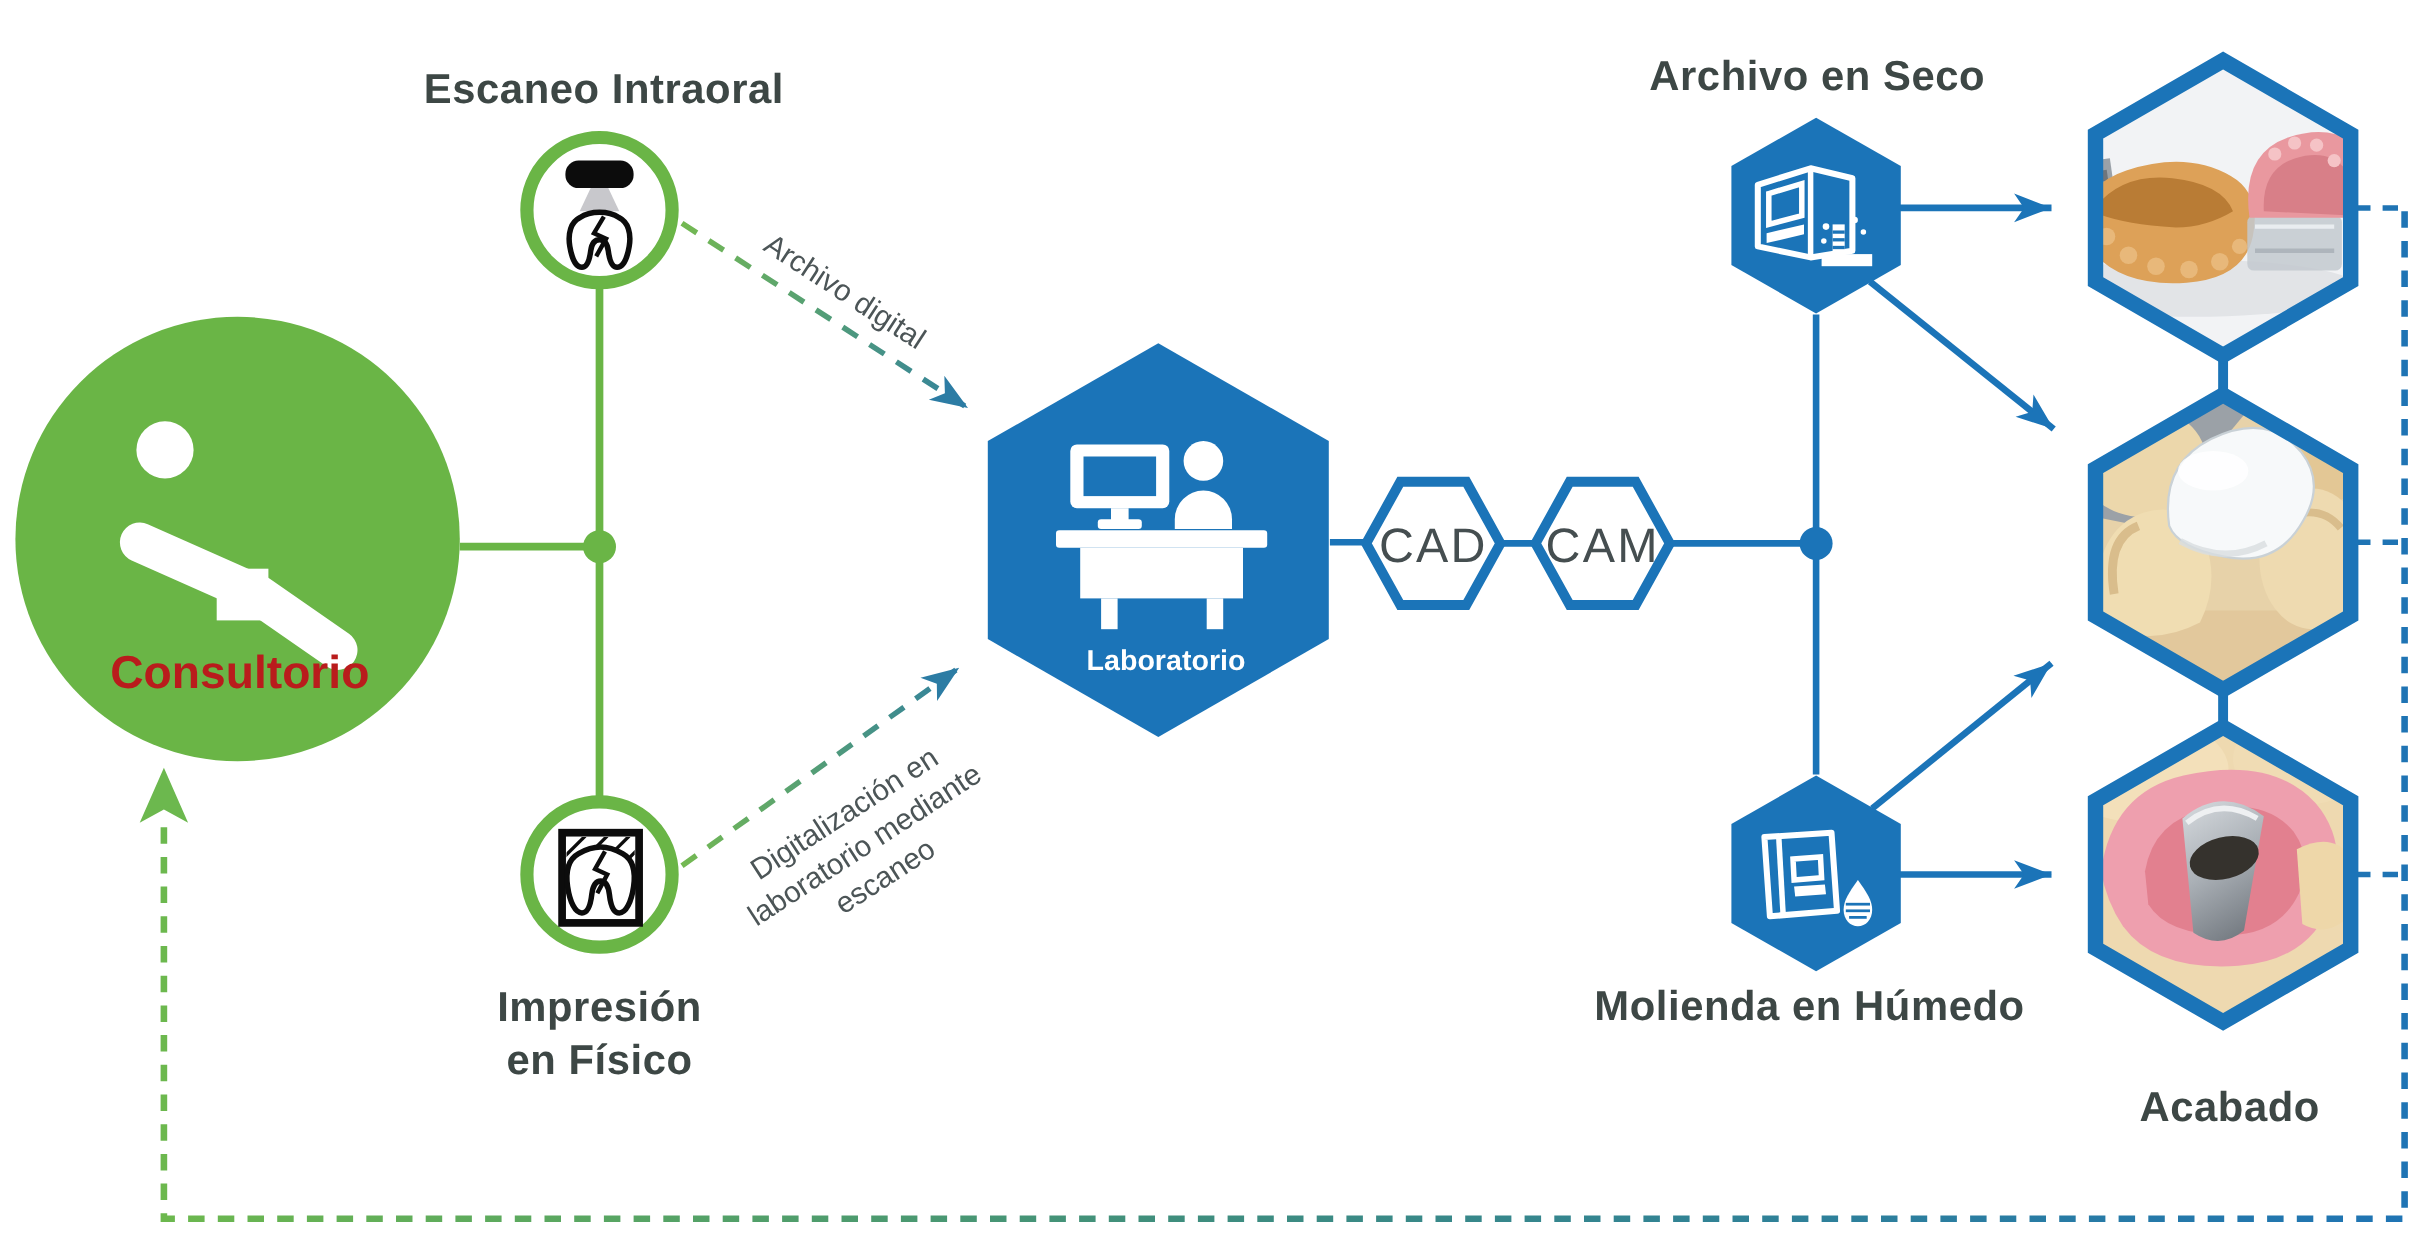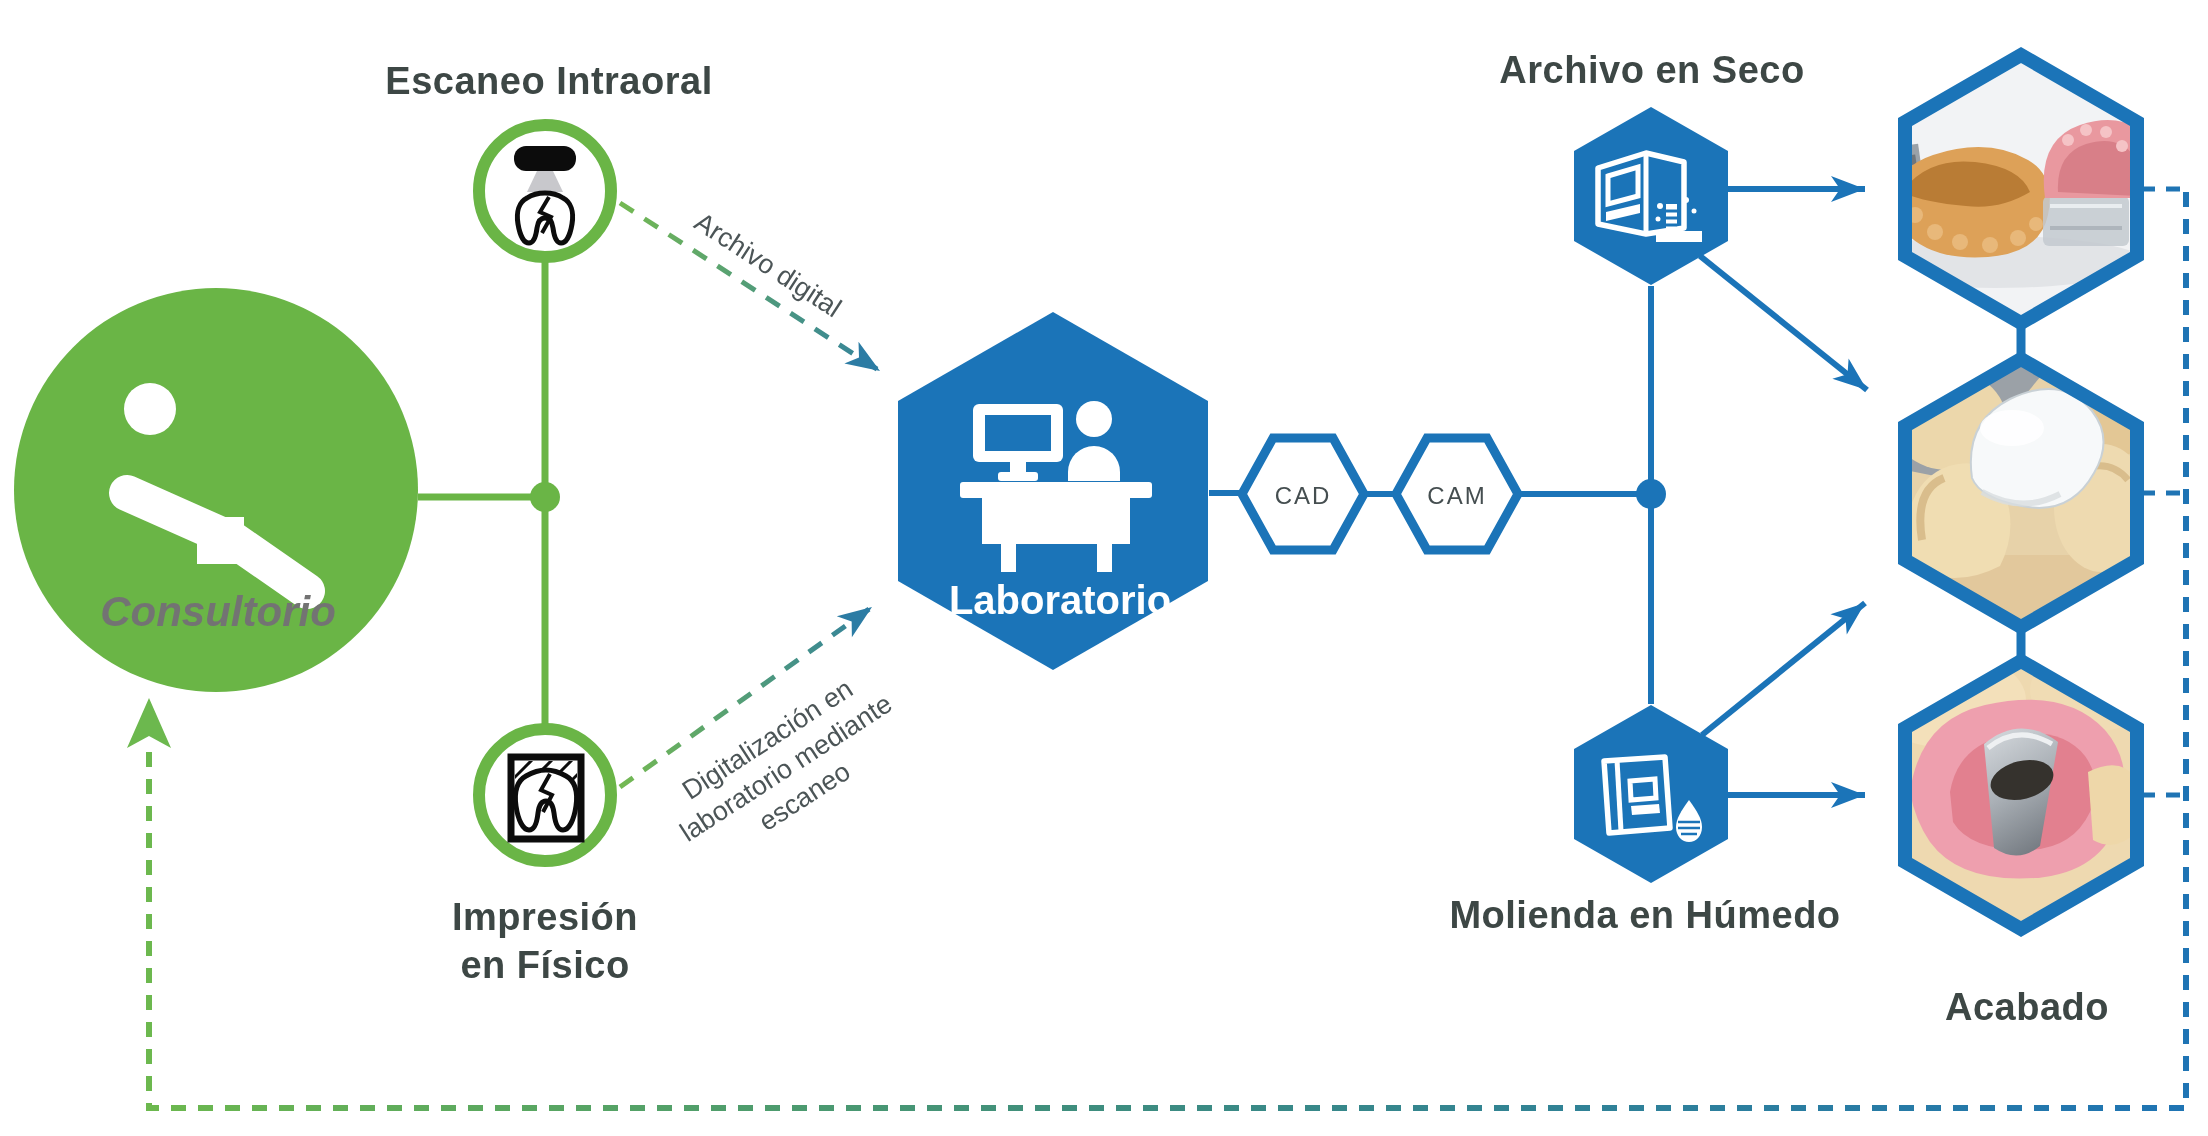--- a/index.html
+++ b/index.html
@@ -2,23 +2,23 @@
 <html><head>
 <meta charset="utf-8">
 <style>
   html,body{margin:0;padding:0;overflow:hidden;background:#ffffff;}
   .canvas{position:relative;width:2208px;height:1136px;background:#ffffff;
           font-family:"Liberation Sans", sans-serif;}
   .canvas svg{position:absolute;left:0;top:0;}
   .label{position:absolute;transform:translate(-50%,-50%);text-align:center;
          white-space:pre-line;line-height:1.25;}
   .t-title{font-weight:bold;font-size:38px;color:#3d4745;letter-spacing:0.5px;}
-  .t-node-white-lg{font-weight:bold;font-size:42px;color:#737373;font-style:italic;}
-  .t-node-white{font-weight:bold;font-size:40px;color:#ffffff;}
-  .t-hex-small{font-size:24px;color:#454e50;letter-spacing:2px;}
+  .t-node-white-lg{font-weight:bold;font-size:42px;color:#b91c1c;}
+  .t-node-white{font-weight:bold;font-size:26px;color:#ffffff;}
+  .t-hex-small{font-size:44px;color:#454e50;letter-spacing:2px;}
   .t-conn{font-size:27px;color:#4c5557;line-height:34px;}
   .rot-dn{transform:translate(-50%,-50%) rotate(33deg);}
   .rot-up{transform:translate(-50%,-50%) rotate(-33deg);}
 </style>
 </head>
 <body>
 
 <div class="canvas">
 <svg width="2208" height="1136" viewBox="0 0 2208 1136">
   <defs>

